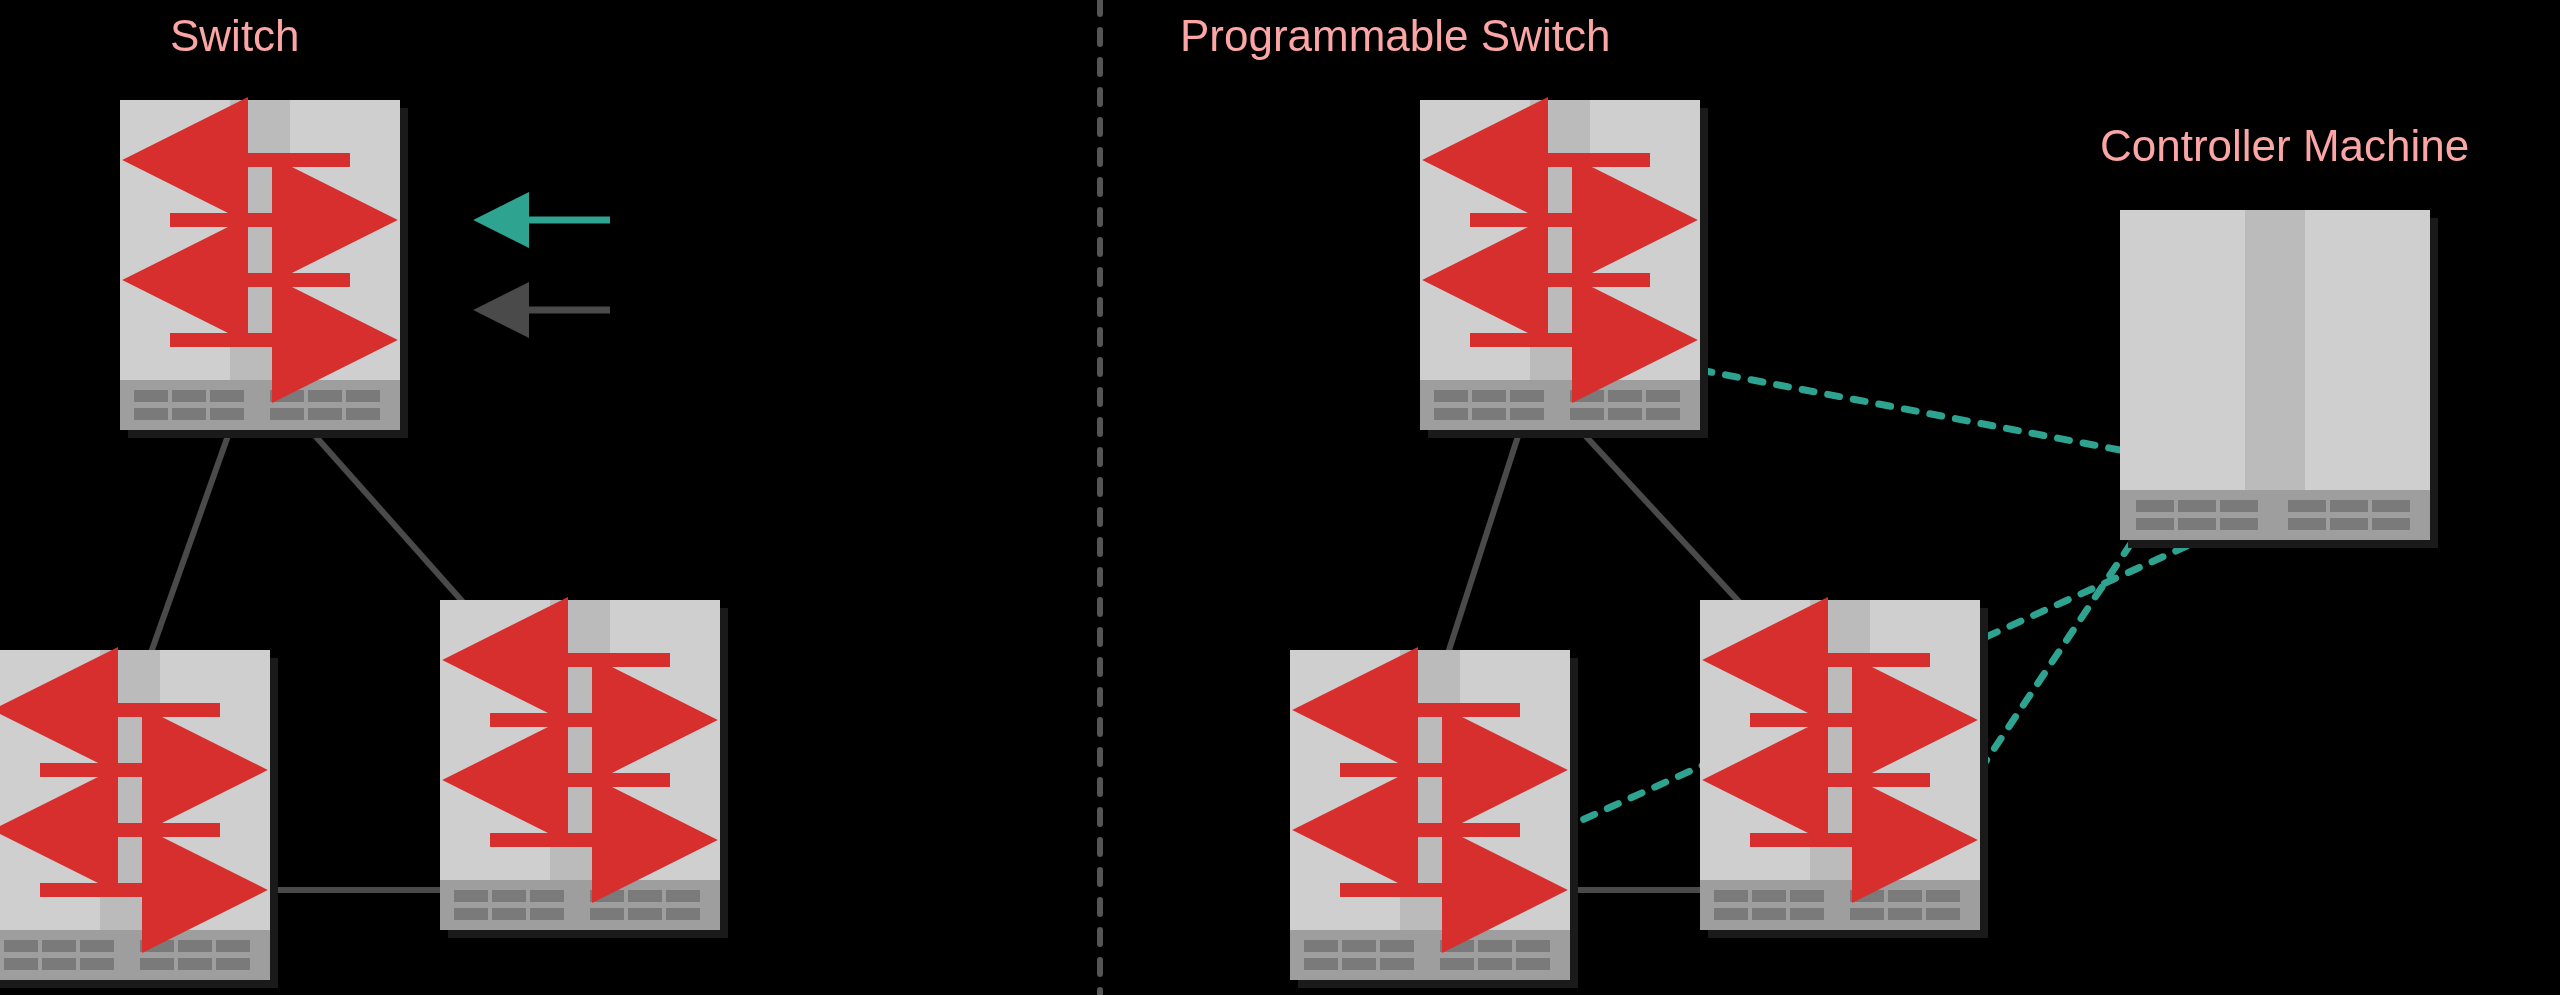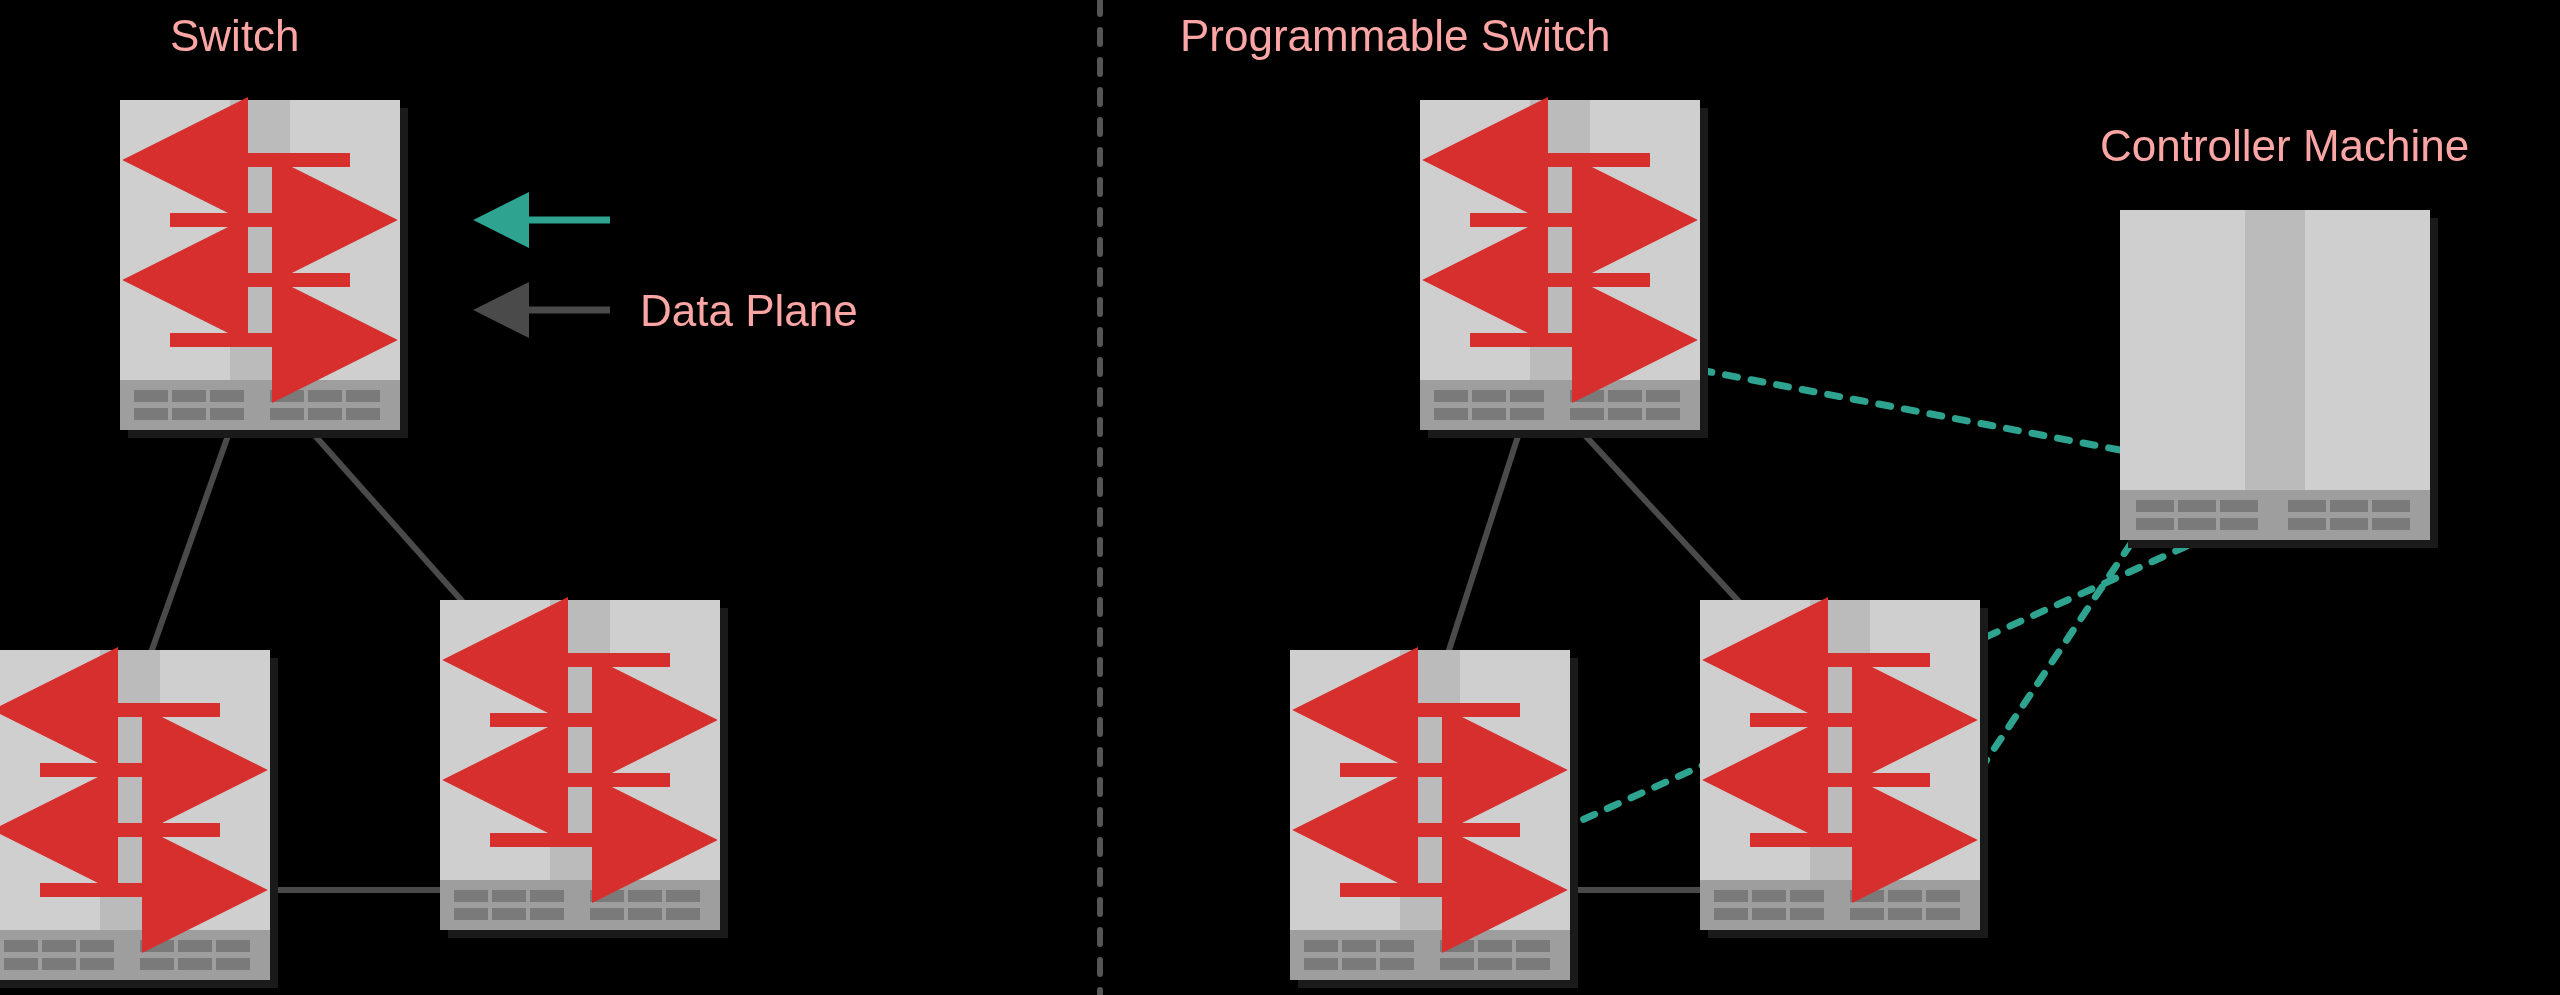--- a/index.html
+++ b/index.html
@@ -208,17 +208,16 @@
           <rect x="58" y="308" width="38" height="12"></rect>
           <rect x="100" y="308" width="38" height="12"></rect>
         <rect x="168" y="308" width="38" height="12"></rect>
           <rect x="210" y="308" width="38" height="12"></rect>
           <rect x="252" y="308" width="38" height="12"></rect>
       </g>
     </g>
   </svg>
 
   <div class="label" style="left:170px; top:10px;">Switch</div>
-  <div class="label" style="left:640px; top:285px;">Data Plane</div>
   <div class="label" style="left:1180px; top:10px;">Programmable Switch</div>
   <div class="label" style="left:2100px; top:120px;text-align:right;">Controller Machine</div>
 
 </div>
 
 </body></html>

